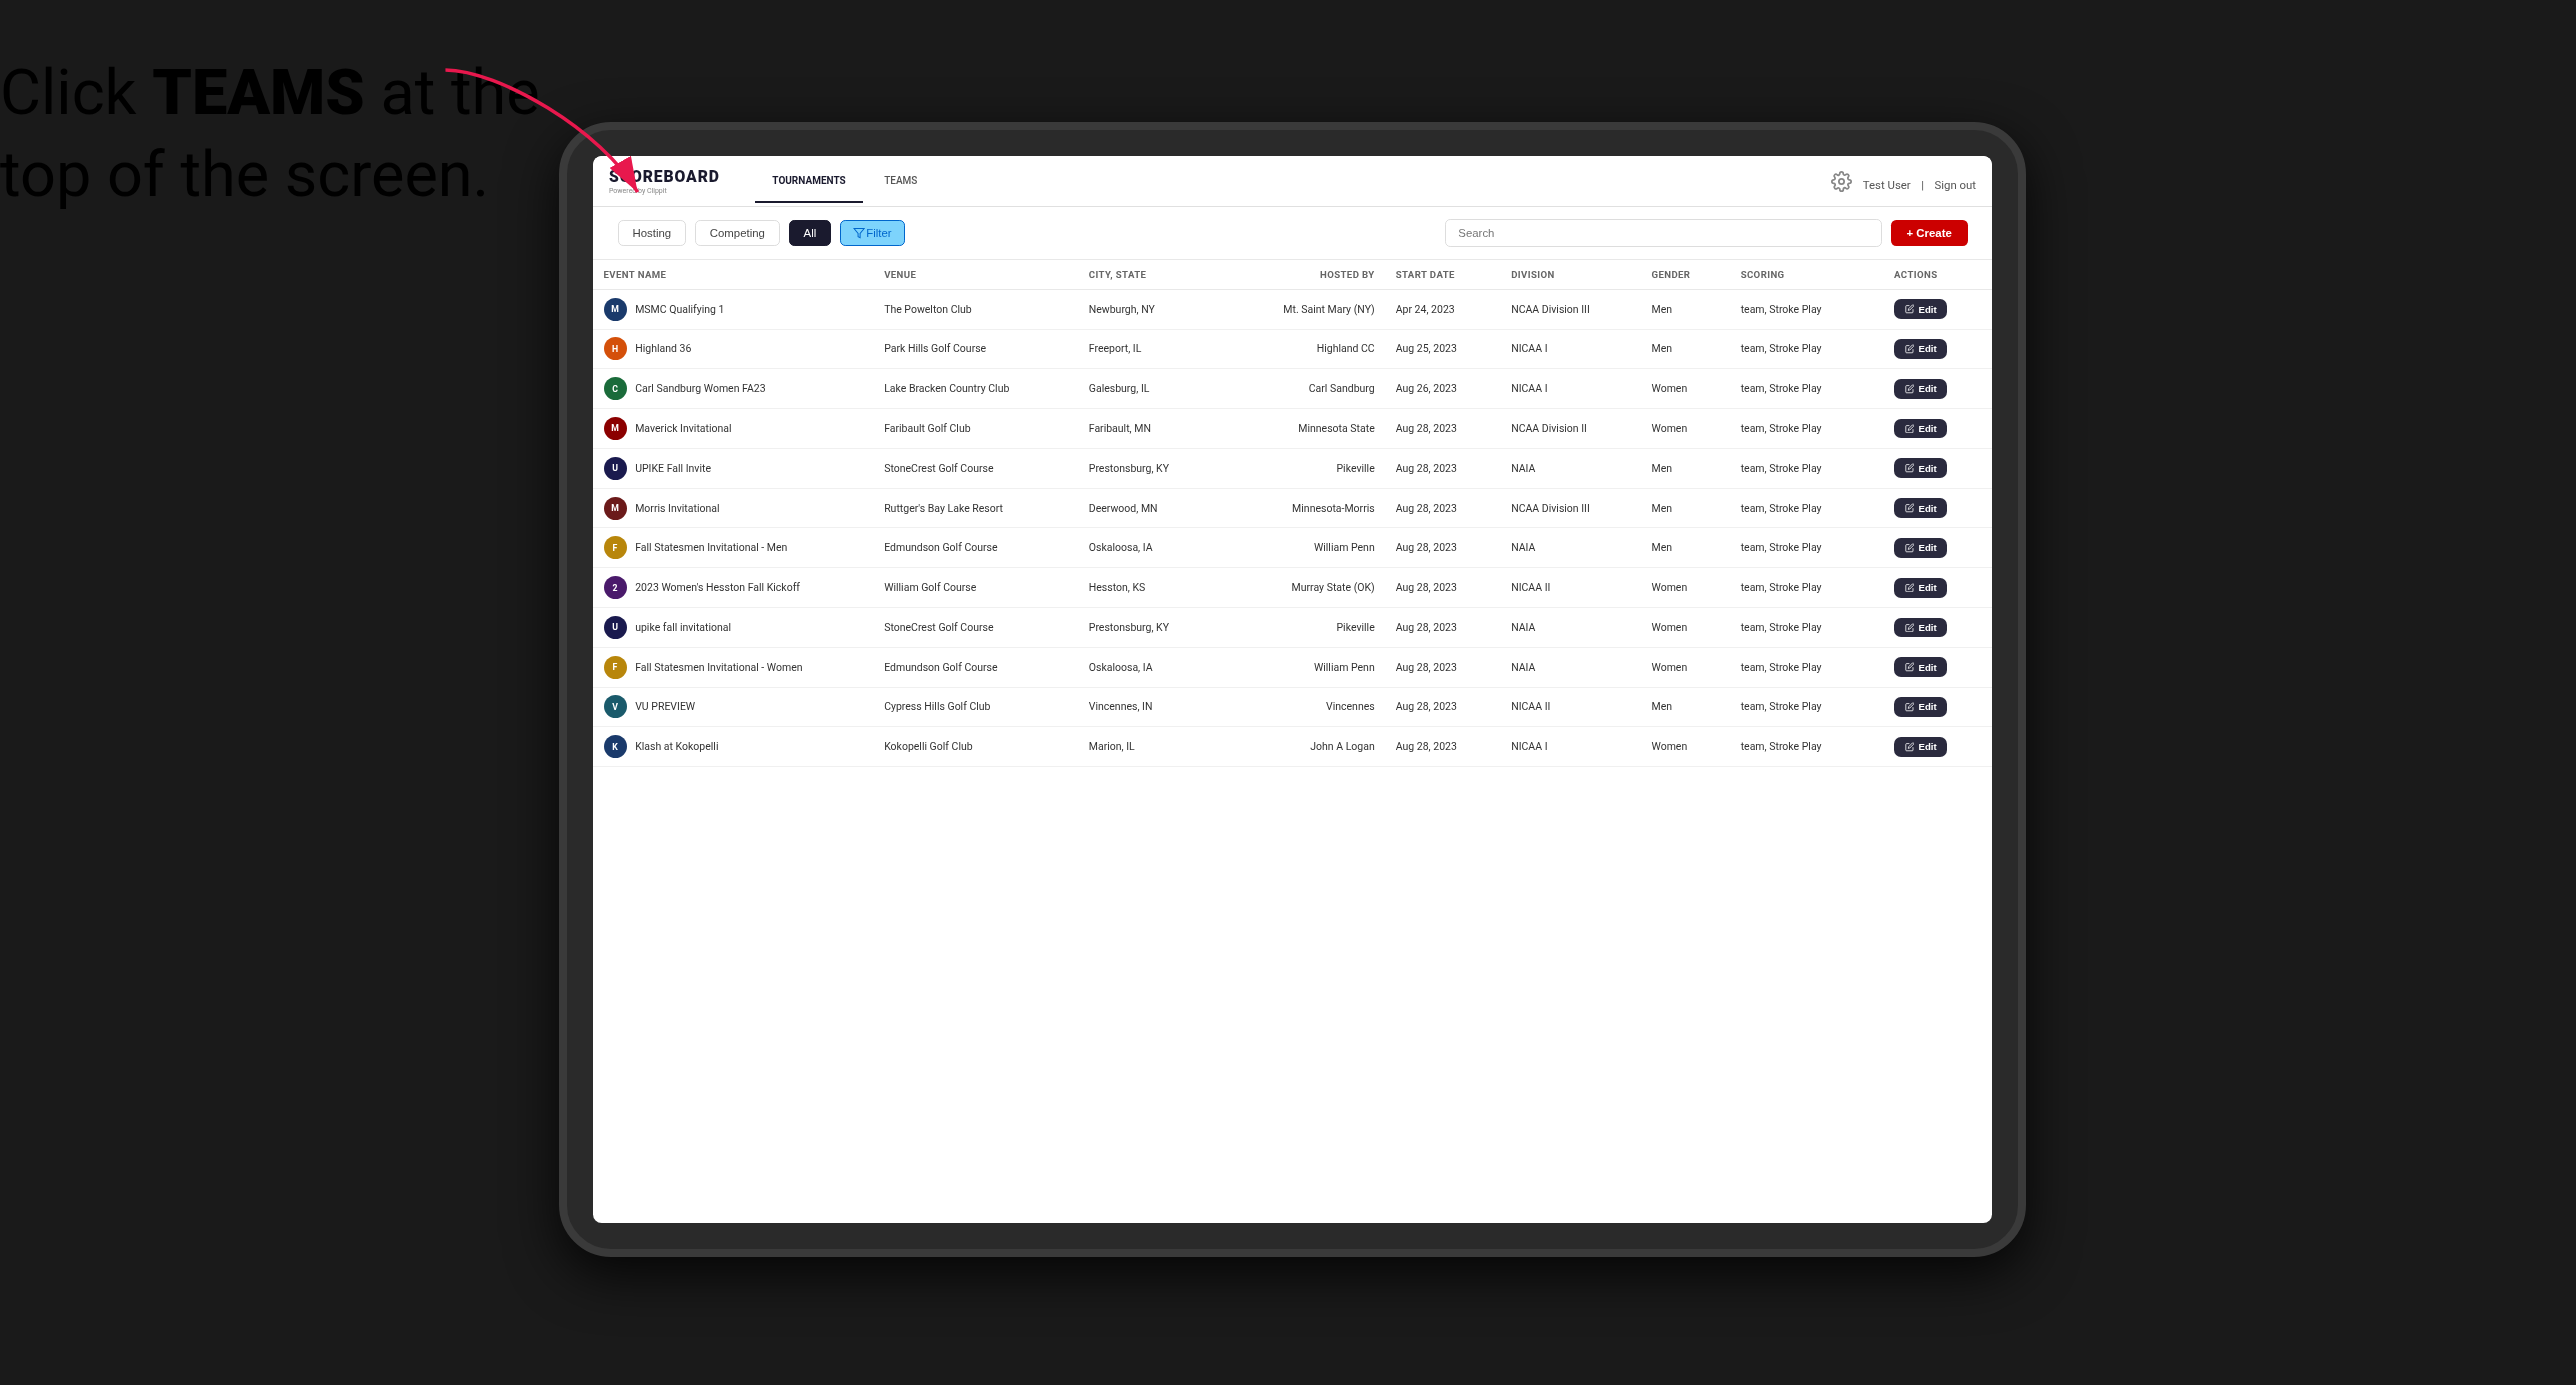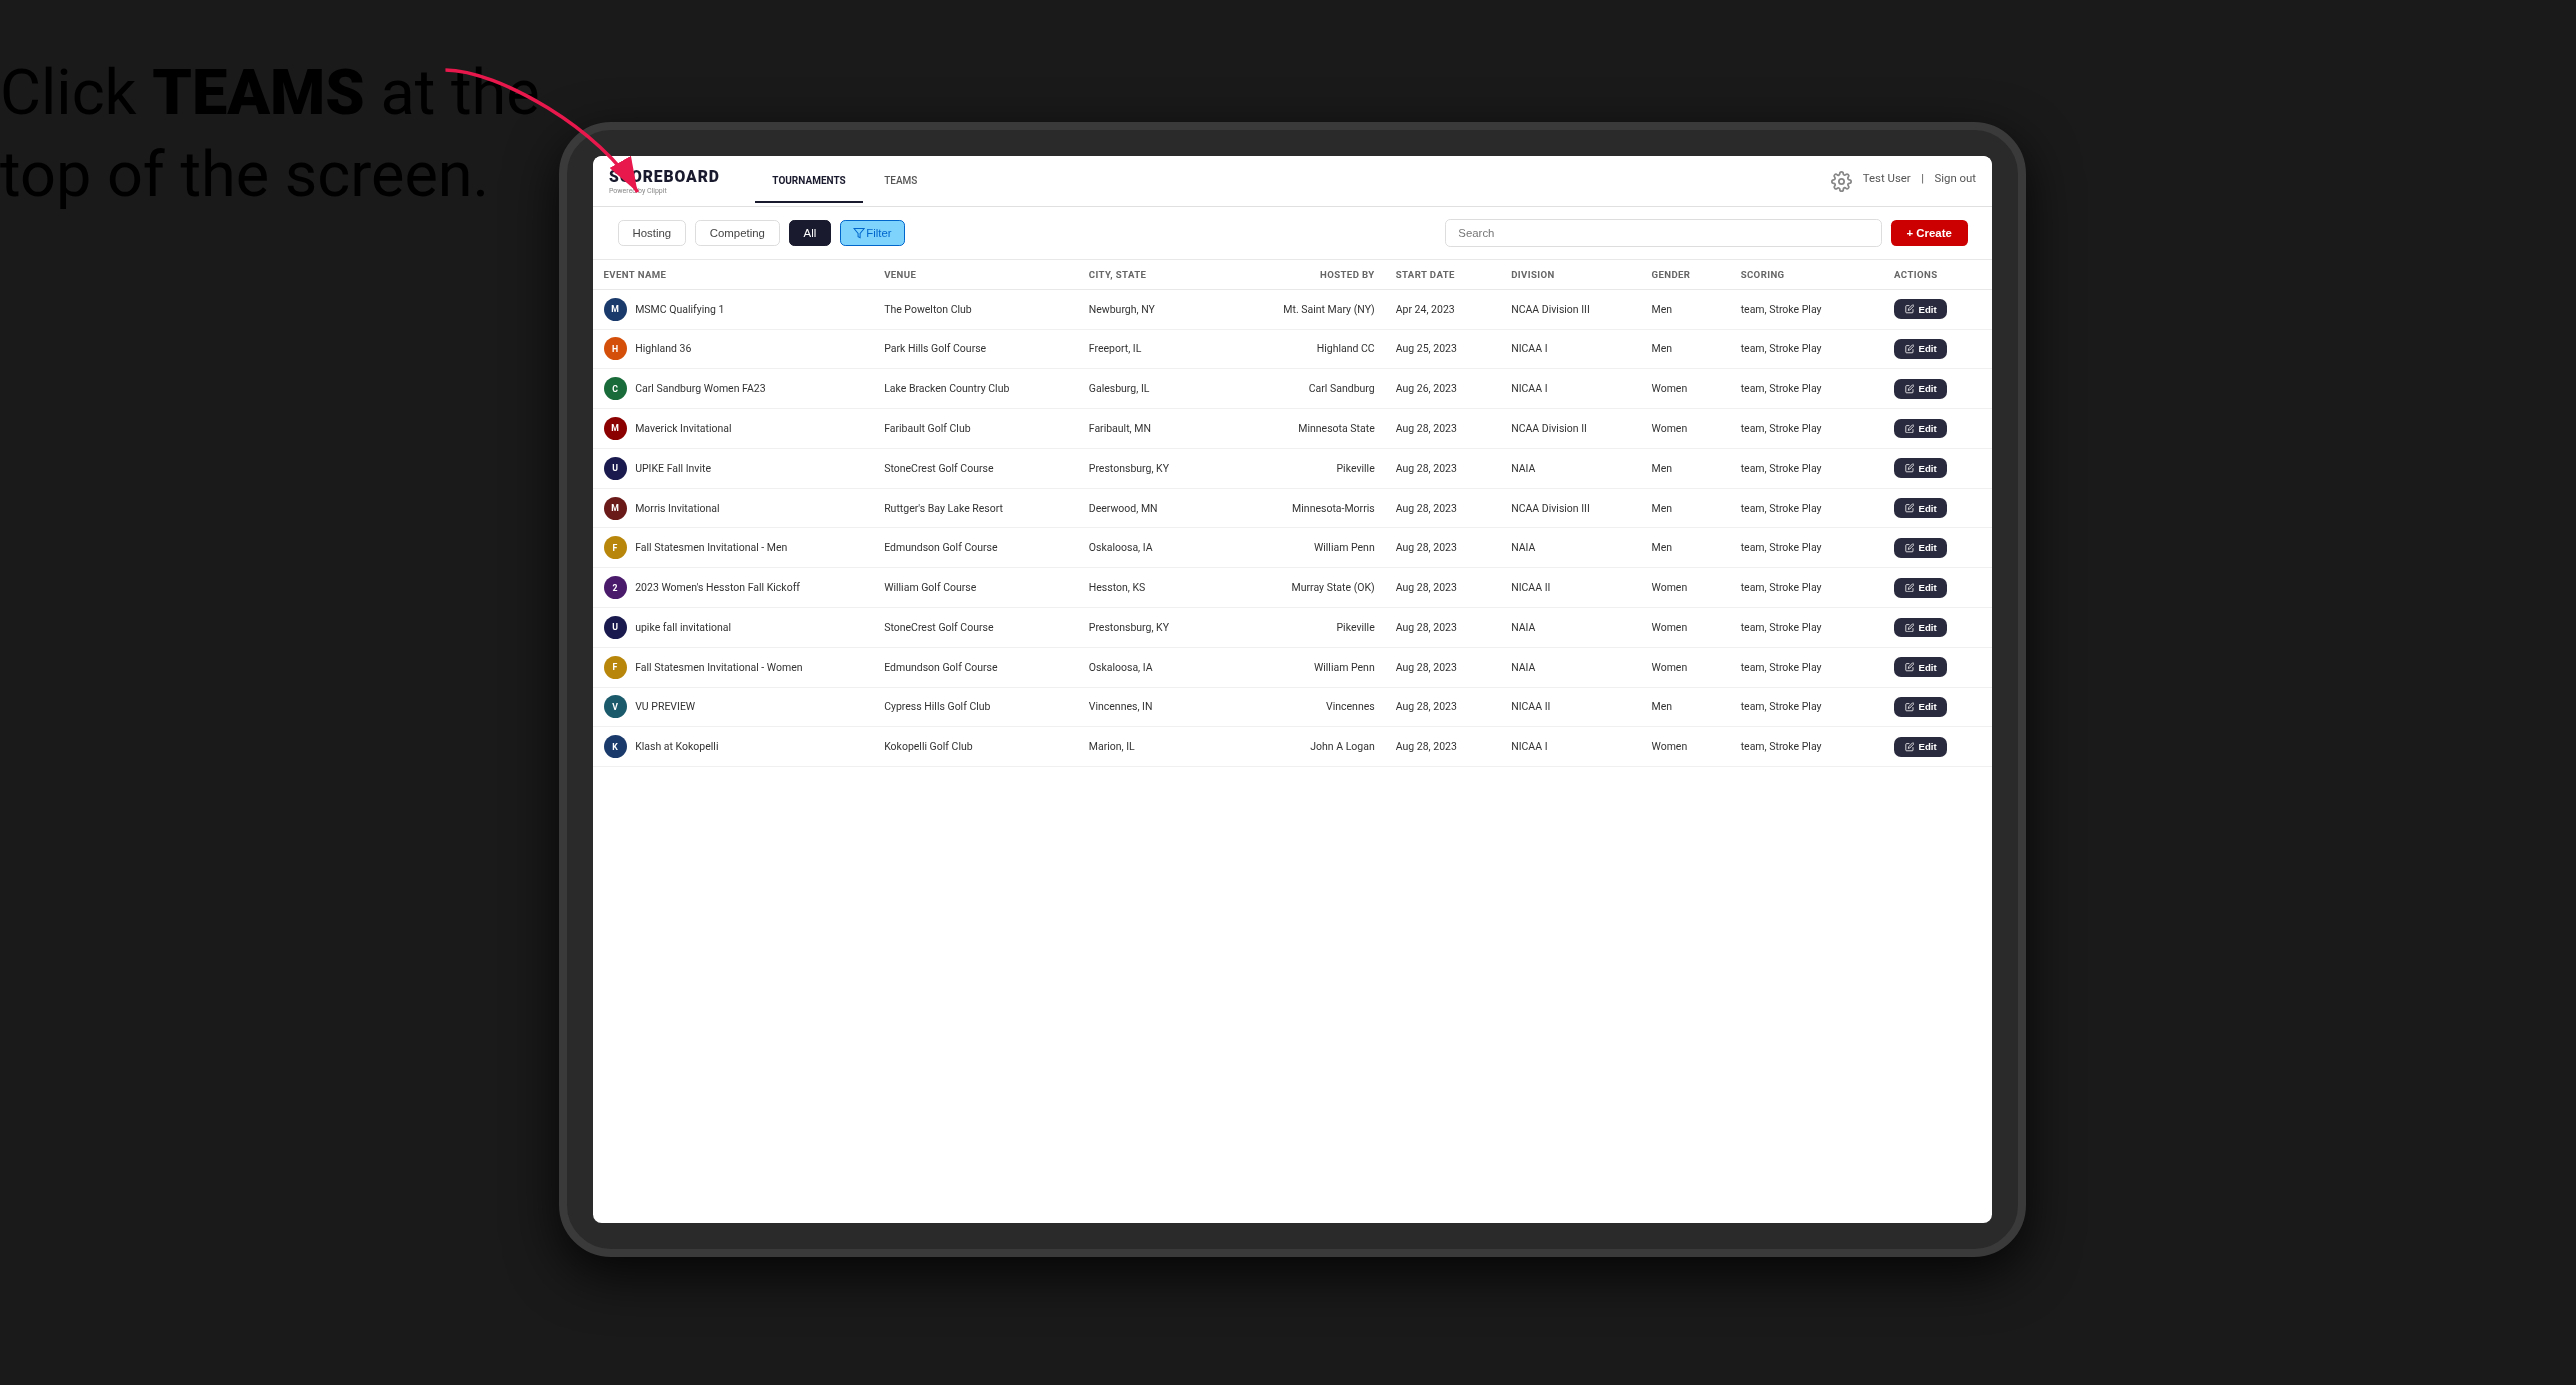--- a/index.html
+++ b/index.html
@@ -97,21 +97,21 @@
       text-decoration: none;
     }
     .nav-tab.active {
       color: #1a1a2e;
       border-bottom: 2.6px solid #1a1a2e;
       font-weight: 700;
     }
 
     .header-right {
       display: flex;
-      align-items: flex-start;
+      align-items: flex-end;
       gap: 10.5px;
       font-size: 11.4px;
       color: #555;
     }
     .settings-icon {
       width: 21px;
       height: 21px;
       color: #888;
     }
 

